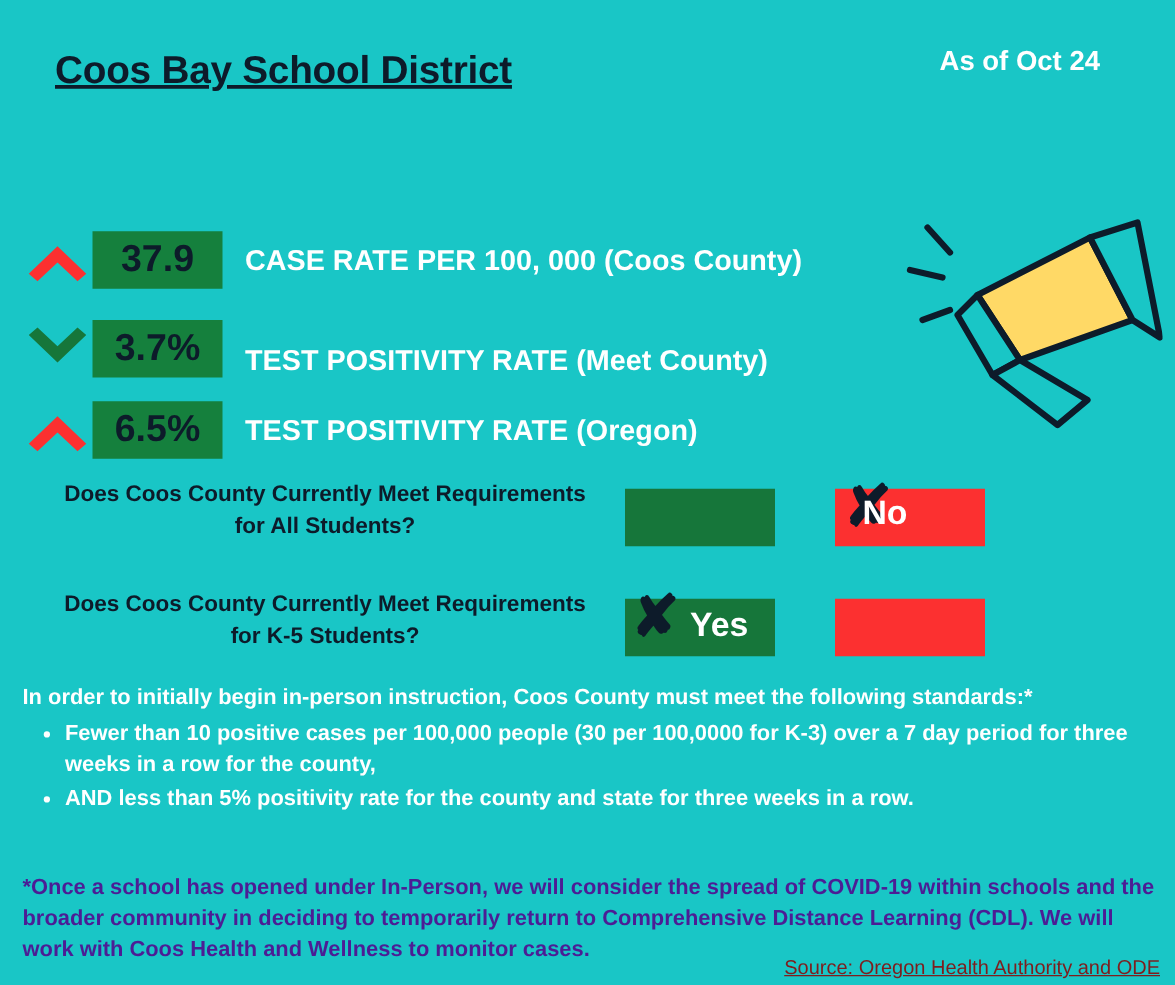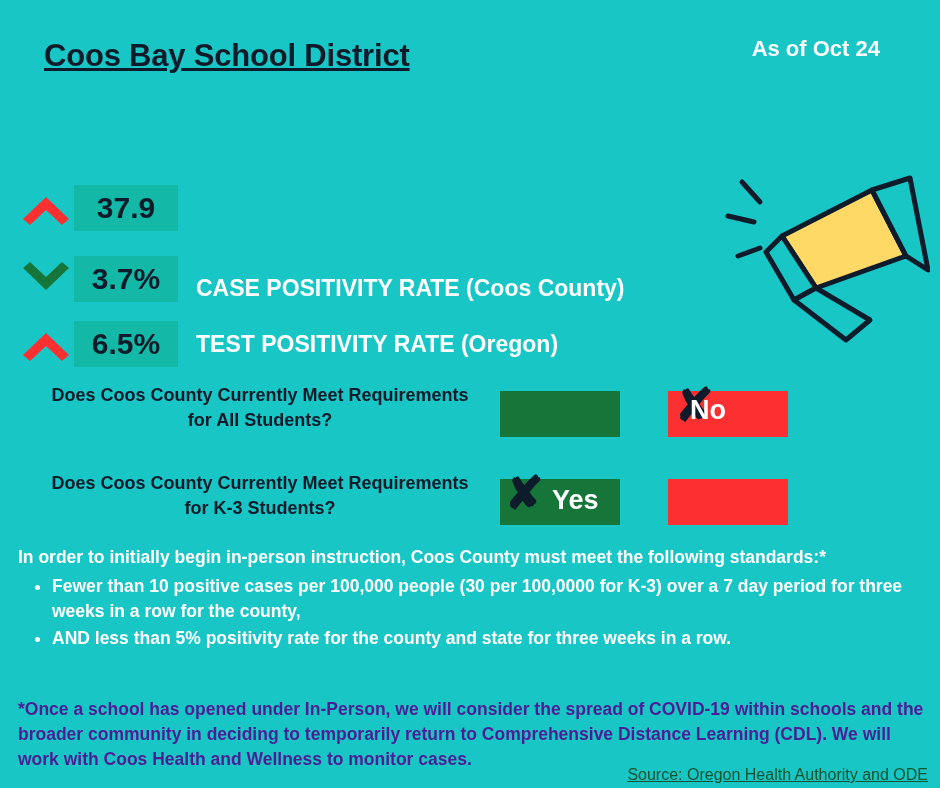--- a/index.html
+++ b/index.html
@@ -59,21 +59,21 @@
 
   .arrow {
     width: 56px;
     height: 46px;
     flex: 0 0 56px;
     position: relative;
   }
   .arrow svg { display: block; }
 
   .stat-value {
-    background: #14b8a6;
+    background: #15803d;
     color: #0d1b2a;
     font-weight: bold;
     font-size: 30px;
     padding: 6px 14px;
     min-width: 104px;
     text-align: center;
     line-height: 1.15;
   }
   .stat-label {
     color: #ffffff;
@@ -163,21 +163,21 @@
     width: 906px;
     color: #4c1d95;
     font-weight: bold;
     font-size: 17.5px;
     line-height: 1.42;
   }
   .source {
     position: absolute;
     right: 12px;
     bottom: 4px;
-    color: #14532d;
+    color: #7f1d1d;
     font-size: 16px;
     text-decoration: underline;
   }
 </style>
 </head>
 <body>
 
 <div class="page">
 
   <div class="district-name">Coos Bay School District</div>
@@ -197,49 +197,50 @@
     </svg>
   </div>
 
   <div class="stat-row r1">
     <span class="arrow">
       <svg width="56" height="46" viewBox="0 0 56 46" xmlns="http://www.w3.org/2000/svg">
         <path d="M5 34 L28 12 L51 34 L44 40 L28 25 L12 40 Z" fill="#fc3030"></path>
       </svg>
     </span>
     <span class="stat-value">37.9</span>
+    <span class="stat-label">CASE RATE PER 100, 000 (Coos County)</span>
   </div>
 
   <div class="stat-row r2">
     <span class="arrow">
       <svg width="56" height="46" viewBox="0 0 56 46" xmlns="http://www.w3.org/2000/svg">
         <path d="M5 12 L28 34 L51 12 L44 6 L28 21 L12 6 Z" fill="#16763a"></path>
       </svg>
     </span>
     <span class="stat-value">3.7%</span>
-    <span class="stat-label">CASE POSITIVITY RATE (Coos County)</span>
+    <span class="stat-label">TEST POSITIVITY RATE (Meet County)</span>
   </div>
 
   <div class="stat-row r3">
     <span class="arrow">
       <svg width="56" height="46" viewBox="0 0 56 46" xmlns="http://www.w3.org/2000/svg">
         <path d="M5 34 L28 12 L51 34 L44 40 L28 25 L12 40 Z" fill="#fc3030"></path>
       </svg>
     </span>
     <span class="stat-value">6.5%</span>
     <span class="stat-label">TEST POSITIVITY RATE (Oregon)</span>
   </div>
 
   <div class="question q1">Does Coos County Currently Meet Requirements for All Students?</div>
   <div class="box box-green b-green-1"></div>
   <div class="box box-red b-red-1"></div>
   <div class="xmark x1">✘</div>
   <div class="box-text t-no">No</div>
 
-  <div class="question q2">Does Coos County Currently Meet Requirements for K-3 Students?</div>
+  <div class="question q2">Does Coos County Currently Meet Requirements for K-5 Students?</div>
   <div class="box box-green b-green-2"></div>
   <div class="box box-red b-red-2"></div>
   <div class="xmark x2">✘</div>
   <div class="box-text t-yes">Yes</div>
 
   <div class="body-copy">
     <p>In order to initially begin in-person instruction, Coos County must meet the following standards:*</p>
     <ul class="bullets">
       <li>Fewer than 10 positive cases per 100,000 people (30 per 100,0000 for K-3) over a 7 day period for three weeks in a row for the county,</li>
       <li>AND less than 5% positivity rate for the county and state for three weeks in a row.</li>

